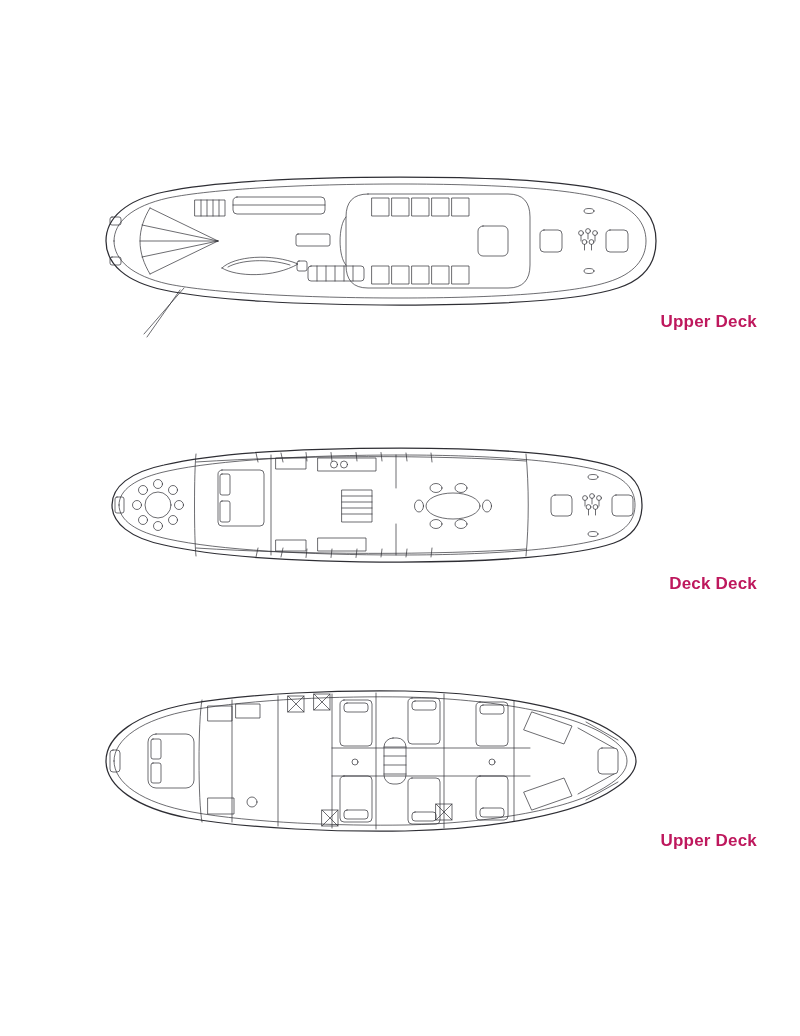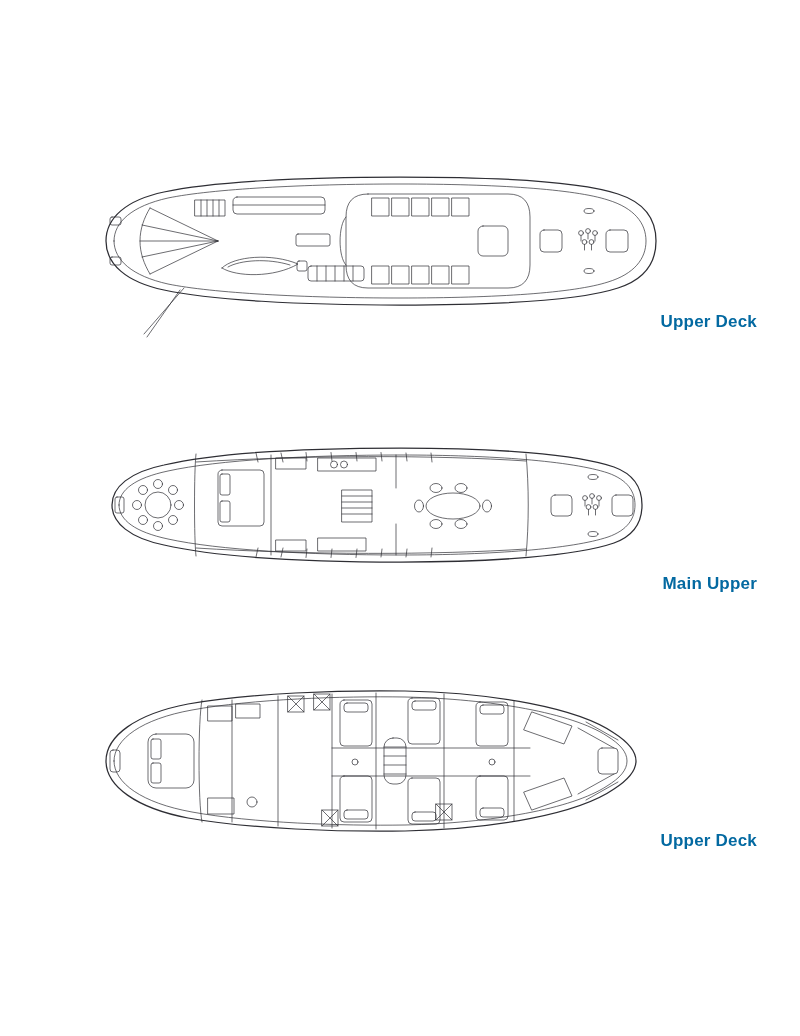--- a/index.html
+++ b/index.html
@@ -1,21 +1,21 @@
 <!DOCTYPE html>
 <html><head>
 <meta charset="utf-8">
 <style>
   html,body{margin:0;padding:0;background:#ffffff;}
   .page{position:relative;width:800px;height:1036px;background:#ffffff;
         font-family:"Liberation Sans",sans-serif;overflow:hidden;}
   .plan{position:absolute;}
   .plan svg{display:block;}
   .deck-label{position:absolute;right:43px;font-size:17px;font-weight:700;
-              color:#0369a1;letter-spacing:.2px;white-space:nowrap;}
+              color:#be185d;letter-spacing:.2px;white-space:nowrap;}
   .ln{fill:none;stroke:#2e2e34;stroke-width:1;stroke-linecap:round;stroke-linejoin:round;}
   .thin{stroke-width:.7;}
   .thick{stroke-width:1.25;}
 </style>
 </head>
 <body>
 
 <div class="page">
 
   <div class="plan" style="left:100px;top:170px">
@@ -153,21 +153,21 @@
           <path d="M486 60.5 V66"></path>
         <circle cx="493" cy="60" r="2.4"></circle>
           <path d="M493 62.5 V68"></path>
         <circle cx="482.5" cy="69" r="2.4"></circle>
           <path d="M482.5 71.5 V77"></path>
         <circle cx="489.5" cy="69" r="2.4"></circle>
           <path d="M489.5 71.5 V77"></path>
       </g>
     </svg>
   </div>
-  <div class="deck-label" style="top:574px">Main Upper</div>
+  <div class="deck-label" style="top:574px">Deck Deck</div>
 
   <div class="plan" style="left:100px;top:686px">
     <svg width="542" height="152" viewBox="0 0 542 152">
       <g class="ln">
         <path class="thick" d="M6 75 C6 50 36 28 88 18 C150 7 240 4 305 5 C395 7 478 22 514 47 C528 56 536 65 536 75 C536 85 528 94 514 103 C478 128 395 143 305 145 C240 146 150 143 88 132 C36 122 6 100 6 75 Z"></path>
         <path class="thin" d="M14 75 C14 53 42 33 92 24 C152 13 242 10 305 11 C392 13 472 27 507 50 C520 58 527 66 527 75 C527 84 520 92 507 100 C472 123 392 137 305 139 C242 140 152 137 92 126 C42 117 14 97 14 75 Z"></path>
         <rect class="thin" x="10" y="64" width="10" height="22" rx="3"></rect>
       </g>
       <g class="ln thin">
         <path d="M102 14 C98 34 98 116 102 136"></path>

